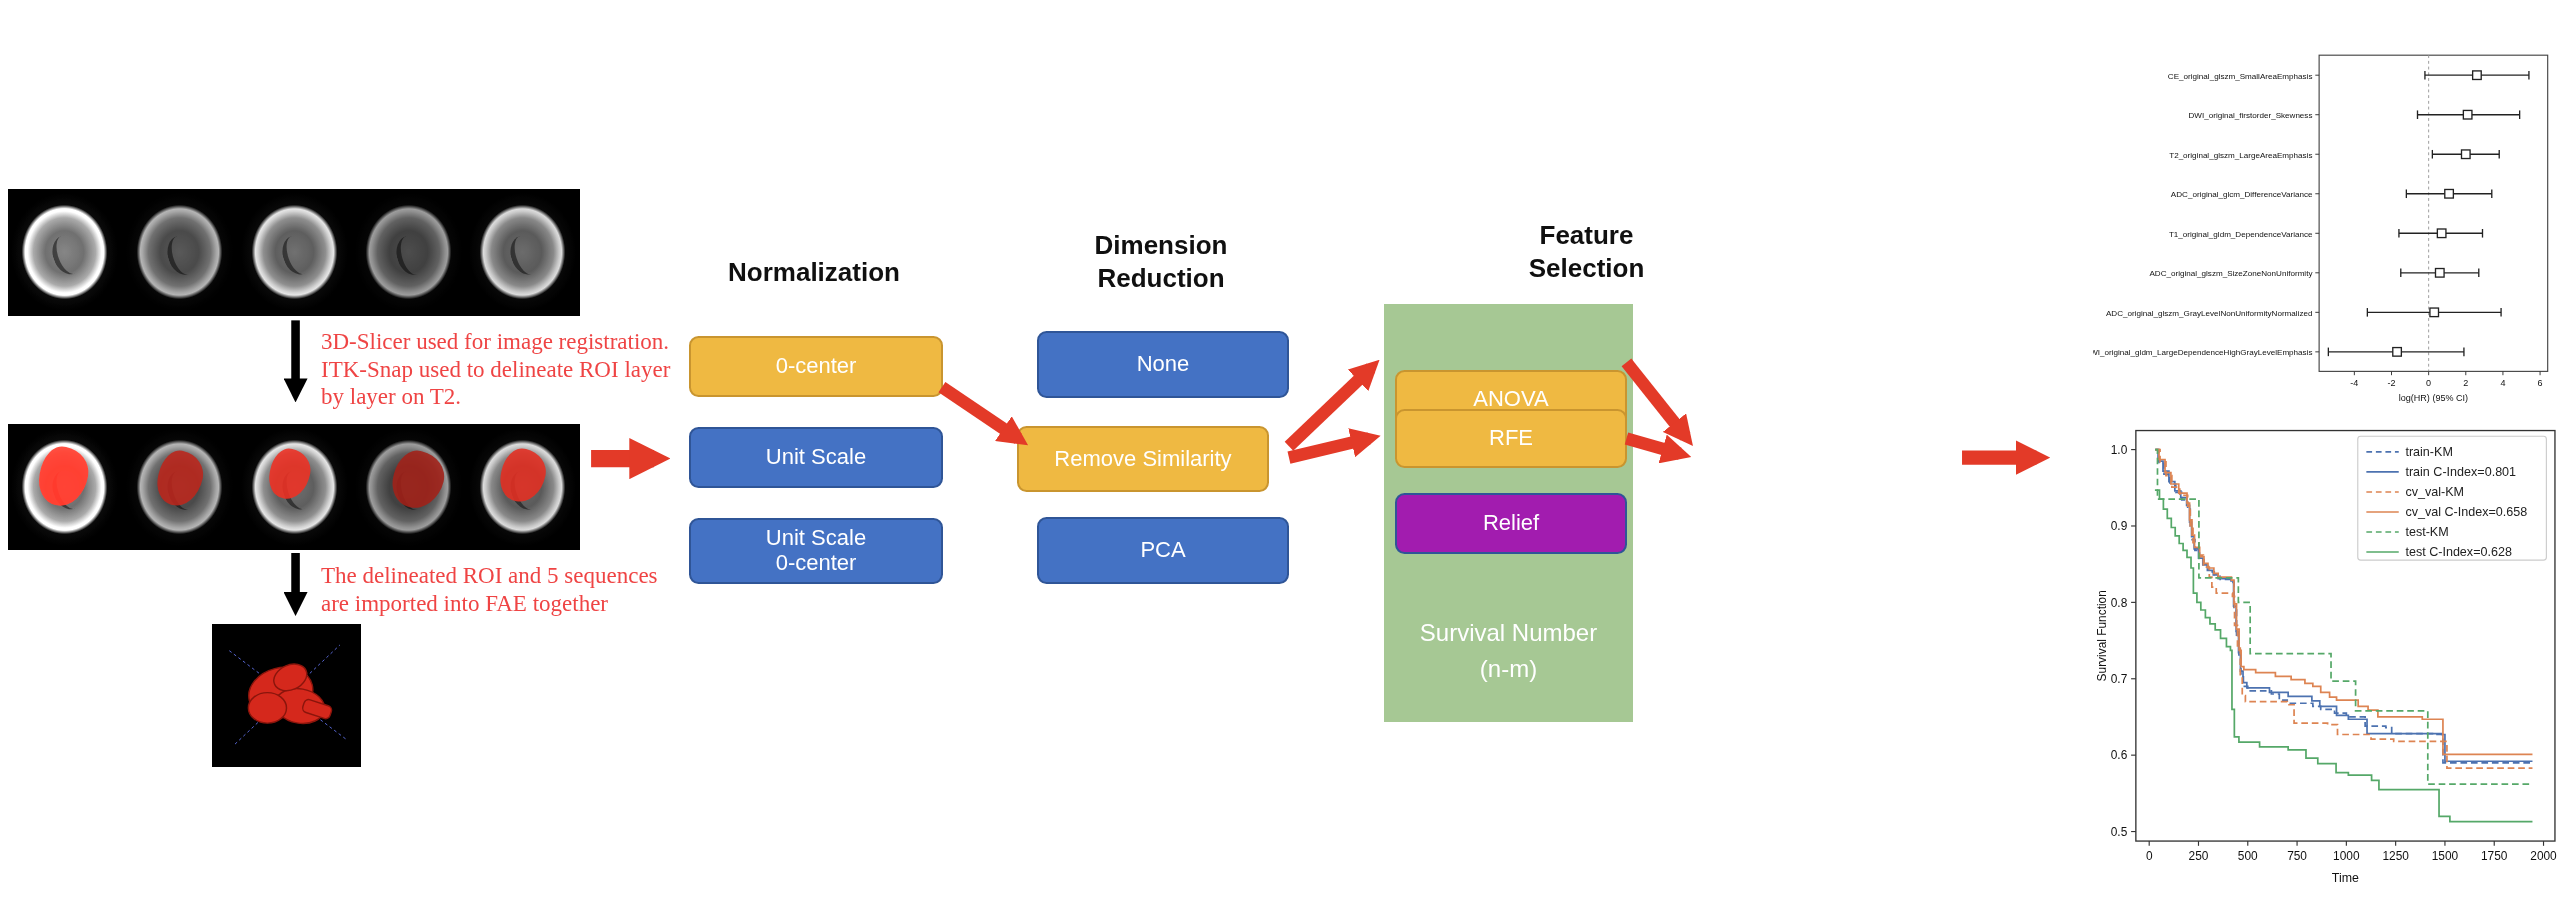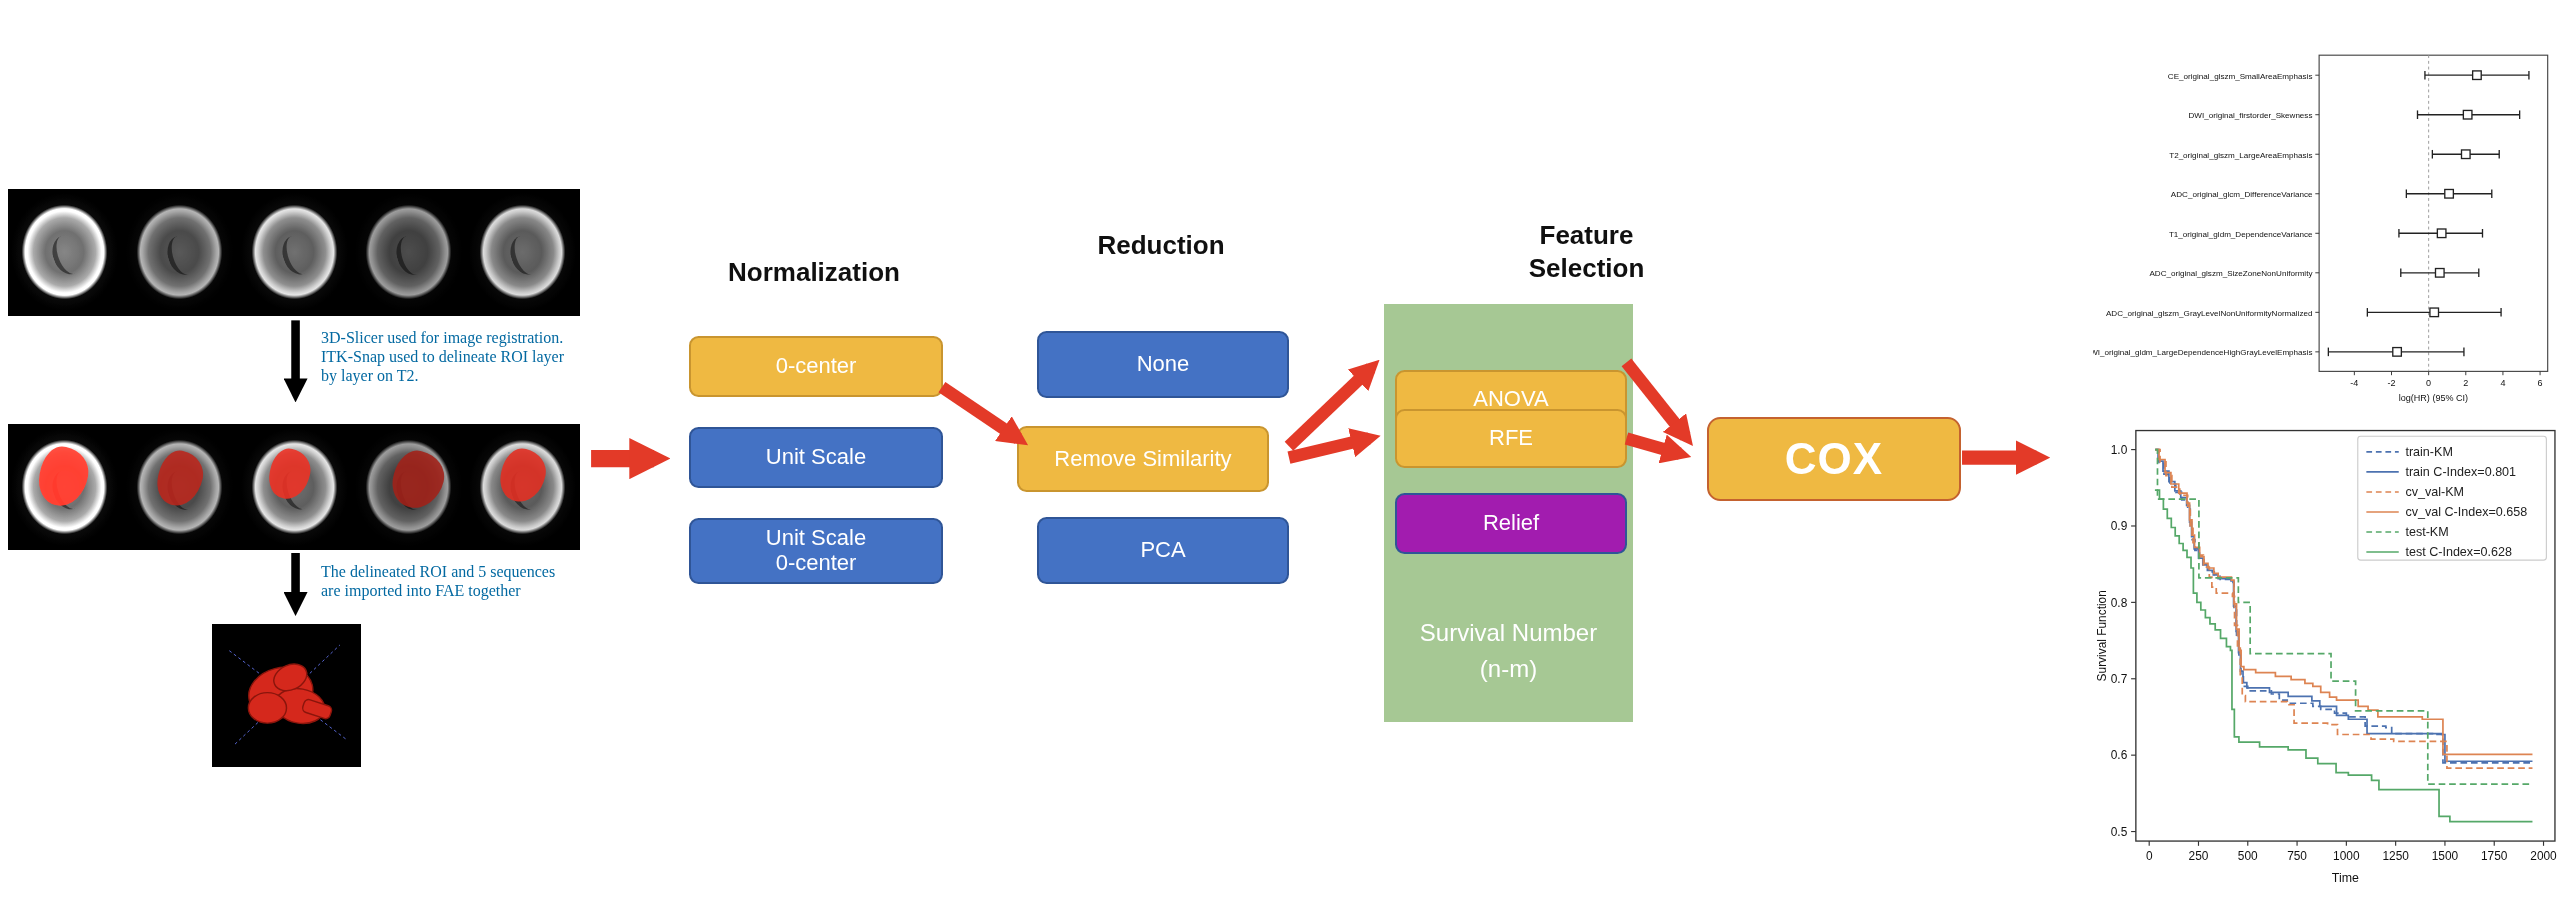--- a/index.html
+++ b/index.html
@@ -7,21 +7,21 @@
   .abs{position:absolute;}
   .mri{position:absolute;background:#000;}
   .slice{position:absolute;border-radius:50% 48% 50% 52%;
     background:radial-gradient(closest-side,#787878 0%,#646464 36%,#989898 58%,#e2e2e2 69%,#f4f4f4 73%,#090909 80%,#000 100%);}
   .slice::before{content:"";position:absolute;left:42px;top:42px;width:25px;height:40px;
     border-left:5.7px solid rgba(15,15,15,.55);border-radius:50%;transform:rotate(-18deg);}
   .roi{position:absolute;background:#c5251b;opacity:.88;}
   .hdr{position:absolute;font-weight:bold;font-size:26px;line-height:1.25;text-align:center;color:#101010;}
   .fbox{position:absolute;display:flex;align-items:center;justify-content:center;text-align:center;
     color:#fff;font-size:22px;line-height:1.12;border-radius:9.5px;border:2.4px solid;}
-  .note{position:absolute;font-family:"Liberation Serif",serif;font-size:16px;color:#0369a1;line-height:1.2;white-space:nowrap;}
+  .note{position:absolute;font-family:"Liberation Serif",serif;font-size:23px;color:#ef4444;line-height:1.2;white-space:nowrap;}
   #cox{position:absolute;left:1707px;top:417px;width:250px;height:80px;border-radius:13.3px;
     display:flex;align-items:center;justify-content:center;font-weight:bold;font-size:44px;color:#fff;letter-spacing:1px;}
   .panel-text{position:absolute;color:#fff;font-size:24px;text-align:center;line-height:1.5;}
   svg text{font-family:"Liberation Sans",sans-serif;}
 </style>
 </head>
 <body>
 
 <div id="canvas">
 
@@ -84,20 +84,21 @@
         <div>0-center</div>
       </div>
       <div class="fbox" style="left: 689px; top: 427px; width: 250px; height: 57px; background: rgb(68, 114, 196); border-color: rgb(47, 85, 151); flex-direction: column;">
         <div>Unit Scale</div>
       </div>
       <div class="fbox" style="left: 689px; top: 518px; width: 250px; height: 62px; background: rgb(68, 114, 196); border-color: rgb(47, 85, 151); flex-direction: column;">
         <div>Unit Scale</div>
         <div>0-center</div>
       </div>
       <div class="hdr" style="position: absolute; left: 999px; top: 229px; width: 324px;">
+        <div>Dimension</div>
         <div>Reduction</div>
       </div>
       <div class="fbox" style="left: 1037px; top: 331px; width: 248px; height: 63px; background: rgb(68, 114, 196); border-color: rgb(47, 85, 151); flex-direction: column;">
         <div>None</div>
       </div>
       <div class="fbox" style="left: 1017px; top: 426px; width: 248px; height: 62px; background: rgb(239, 185, 66); border-color: rgb(201, 149, 47); flex-direction: column; justify-content: center;">
         <div>Remove Similarity</div>
       </div>
       <div class="fbox" style="left: 1037px; top: 517px; width: 248px; height: 63px; background: rgb(68, 114, 196); border-color: rgb(47, 85, 151); flex-direction: column;">
         <div>PCA</div>
@@ -116,23 +117,20 @@
         <div>ANOVA</div>
       </div>
       <div class="fbox" style="left: 1395px; top: 409px; width: 228px; height: 55px; background: rgb(239, 185, 66); border-color: rgb(201, 149, 47); flex-direction: column; justify-content: center;">
         <div>RFE</div>
       </div>
       <div class="fbox" style="left: 1395px; top: 493px; width: 228px; height: 57px; background: #a21caf; border-color: rgb(47, 85, 151); flex-direction: column;">
         <div>Relief</div>
       </div>
     </div>
 
-  <div id="cox" style="background: rgb(239, 185, 66); border: 2.9px solid rgb(196, 98, 47);">
-    <span>COX</span>
-  </div>
 
   <svg class="abs" style="left:0;top:0;" width="2576" height="921" viewBox="0 0 2702 966">
     <defs>
       <marker id="ared" viewBox="0 0 10 10" refX="6" refY="5" markerWidth="2.4" markerHeight="2.4" orient="auto">
         <path d="M0 0 L10 5 L0 10 z" fill="#E33A28"></path>
       </marker>
       <marker id="ablk" viewBox="0 0 10 10" refX="6" refY="5" markerWidth="2.8" markerHeight="2.8" orient="auto">
         <path d="M0 0 L10 5 L0 10 z" fill="#000"></path>
       </marker>
     </defs>

